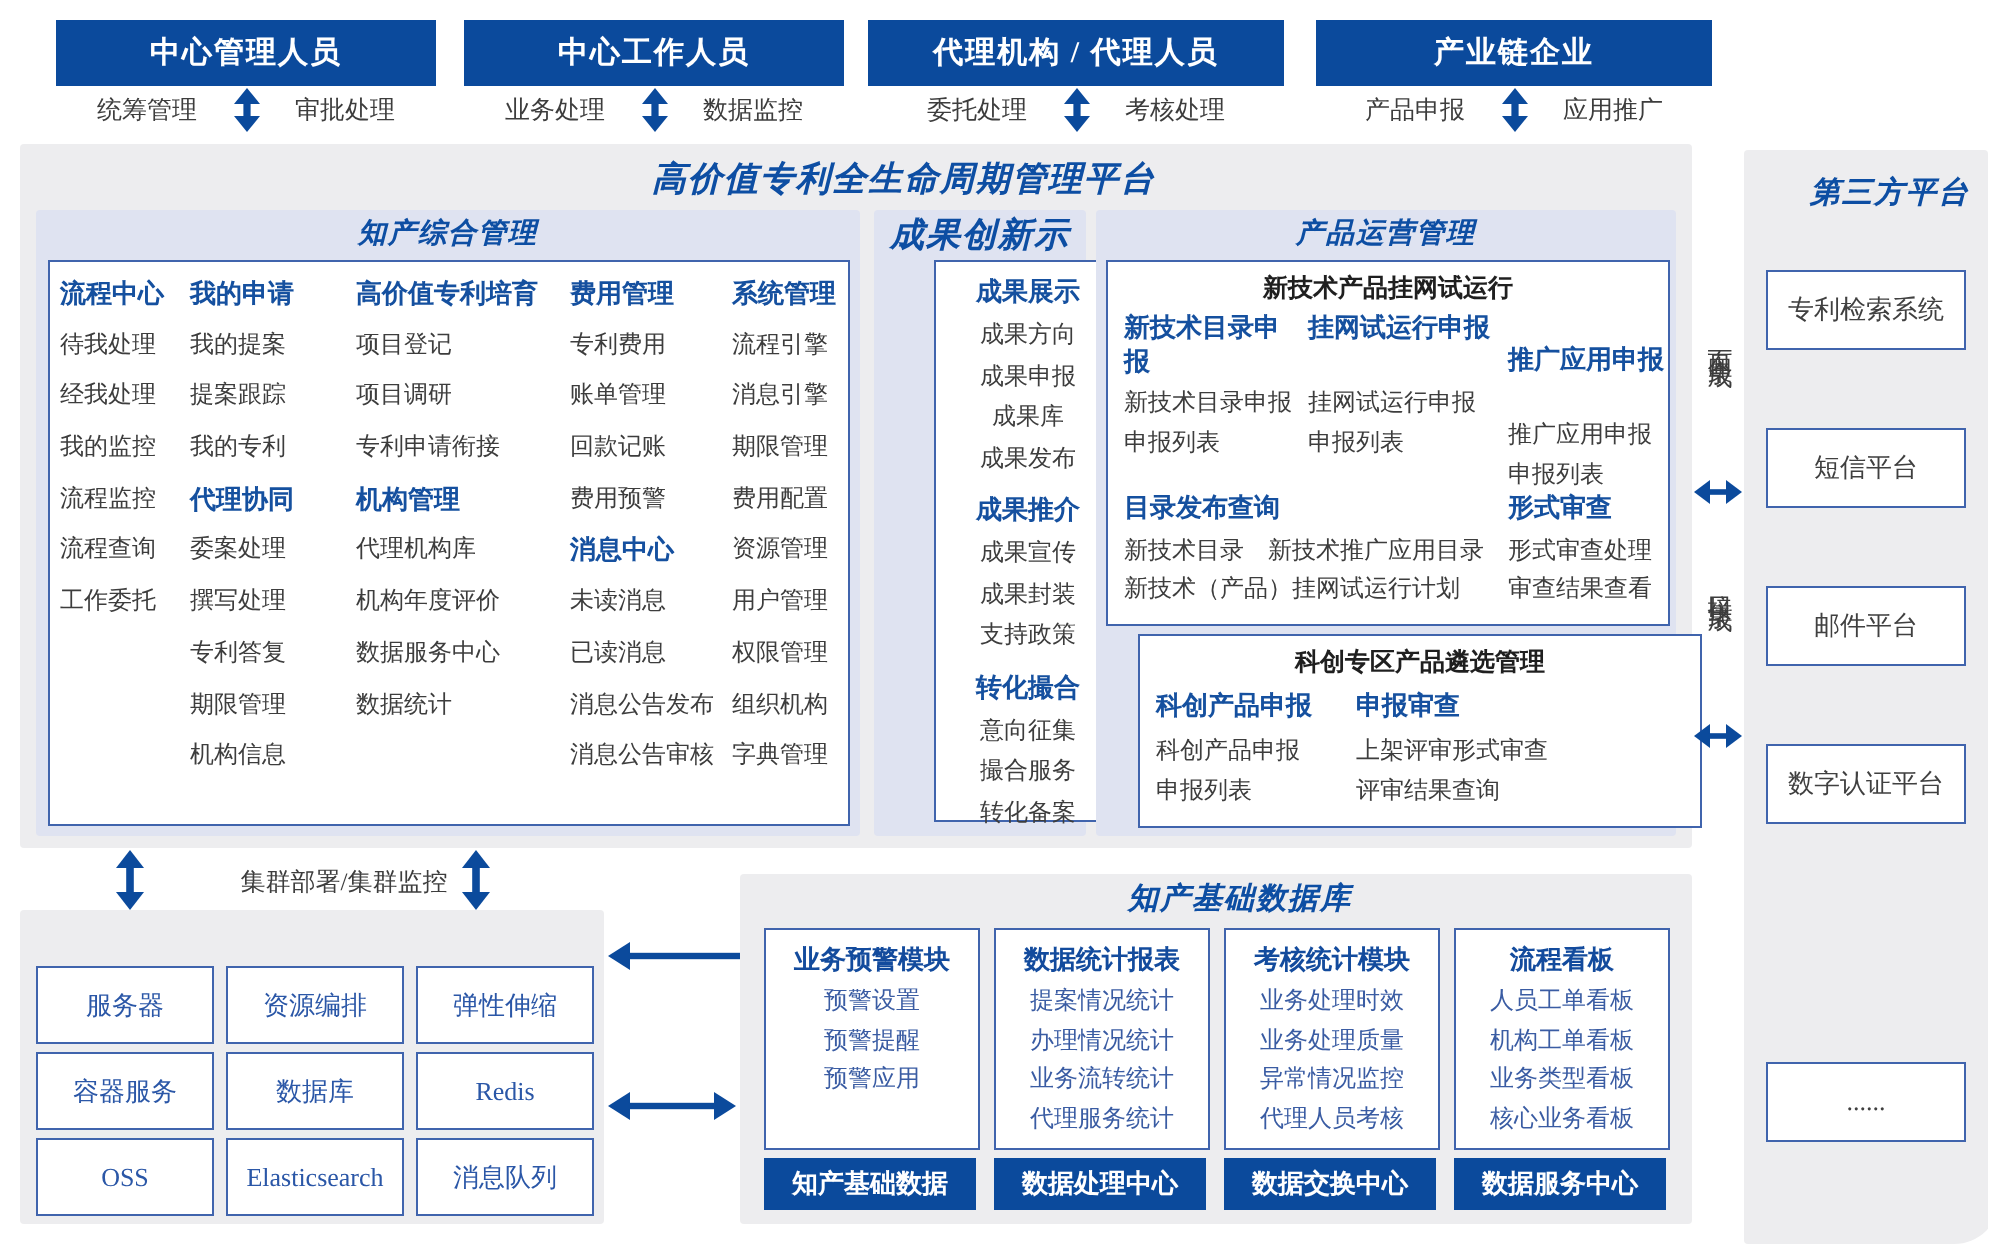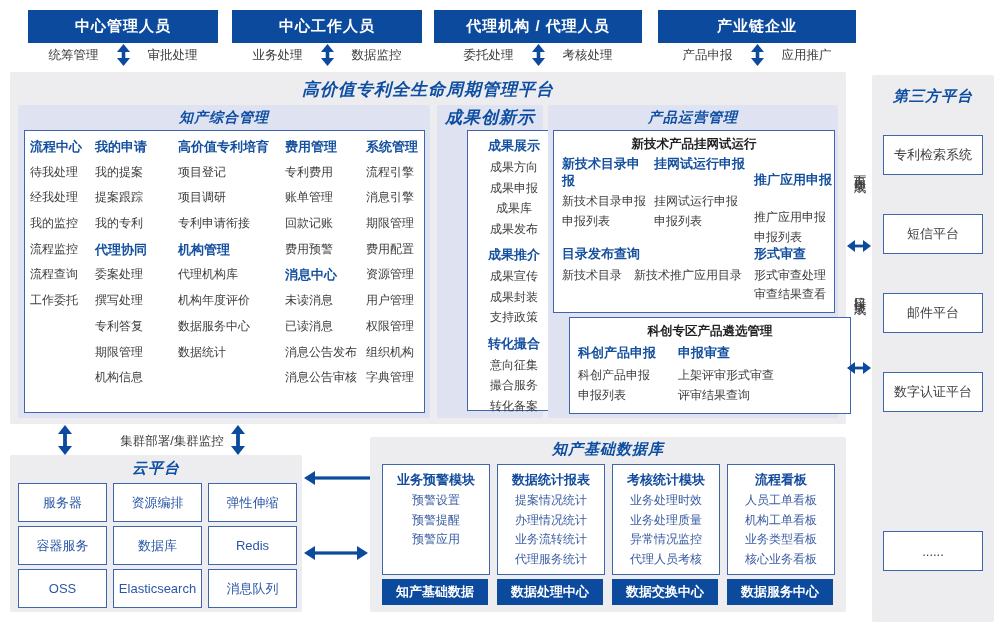--- a/index.html
+++ b/index.html
@@ -1,24 +1,24 @@
 <!DOCTYPE html>
 <html><head>
 <meta charset="utf-8">
 <style>
   html,body{margin:0;padding:0;background:#fff;}
   .stage{position:relative;width:1000px;height:622px;background:#ffffff;
-         font-family:Liberation Sans, sans-serif;overflow:hidden;}
+         font-family:Liberation Serif, serif;overflow:hidden;border-radius:23px;}
   .abs{position:absolute;}
   .hdr{background:#0b4a9c;color:#fff;font-weight:bold;font-size:15px;
        display:flex;align-items:center;justify-content:center;height:33px;letter-spacing:1px;}
   .subrow{display:flex;align-items:center;justify-content:center;gap:18px;height:24px;
           font-size:12.5px;color:#3d3d3d;}
   .panel{background:#ededef;border-radius:2px;}
-  .ptitle{font-style:italic;font-weight:bold;color:#0d4ea3;text-align:center;font-size:17px;letter-spacing:1px;}
+  .ptitle{font-style:italic;font-weight:bold;color:#0d4ea3;text-align:center;font-size:17px;letter-spacing:1px;padding-left:24px;}
   .sec{background:#dfe3f1;border-radius:2px;}
   .sec-title{height:25px;line-height:25px;text-align:center;font-weight:bold;font-style:italic;
              font-size:14px;color:#0d4ea3;letter-spacing:1px;}
   .wbox{background:#fff;border:1px solid #4064ad;}
   .menu-col{position:absolute;top:3px;}
   .mh{height:25.7px;line-height:25.7px;font-weight:bold;font-size:13px;color:#15509f;white-space:nowrap;}
   .mi{height:25.7px;line-height:25.7px;font-size:12px;color:#3d3d3d;white-space:nowrap;}
   .ih{height:23px;line-height:23px;font-weight:bold;font-size:13px;color:#15509f;text-align:center;}
   .ii{height:20.5px;line-height:20.5px;font-size:12px;color:#3d3d3d;text-align:center;}
   .pa-title{text-align:center;font-weight:bold;font-size:12.5px;color:#1f1f1f;}
@@ -195,20 +195,21 @@
       <div class="ph ph36">推广应用申报</div>
       <div class="pi">推广应用申报</div>
       <div class="pi">申报列表</div>
     </div>
     <div class="abs" style="left:8px;top:114px;width:186px;">
       <div class="ph" style="height:21px;">目录发布查询</div>
       <div style="display:flex;gap:12px;">
         <span class="pi" style="height:19px;line-height:19px;">新技术目录</span>
         <span class="pi" style="height:19px;line-height:19px;">新技术推广应用目录</span>
       </div>
+      <div class="pi" style="height:19px;line-height:19px;">新技术（产品）挂网试运行计划</div>
     </div>
     <div class="abs" style="left:200px;top:114px;width:78px;">
       <div class="ph" style="height:21px;">形式审查</div>
       <div class="pi" style="height:19px;line-height:19px;">形式审查处理</div>
       <div class="pi" style="height:19px;line-height:19px;">审查结果查看</div>
     </div>
   </div>
   <div class="abs wbox" style="left:553px;top:317px;width:280px;height:95px;margin-left:16px;">
     <div class="abs pa-title" style="left:0;top:5px;width:100%;">科创专区产品遴选管理</div>
     <div class="abs" style="left:8px;top:26px;width:100px;">
@@ -251,21 +252,20 @@
       <polygon points="7,30 0,21 14,21"></polygon>
     </svg>
   <div class="abs cluster-label" style="left:92px;top:433px;width:160px;">集群部署/集群监控</div>
   <svg class="arrow abs" style="left:231px;top:425px;" width="14" height="30" viewBox="0 0 14 30">
       <polygon points="7,0 0,9 14,9"></polygon>
       <rect x="5.1" y="8" width="3.8" height="14"></rect>
       <polygon points="7,30 0,21 14,21"></polygon>
     </svg>
 
   <div class="abs panel" style="left:10px;top:455px;width:292px;height:157px;">
-    <div class="ptitle" style="font-size:15px;margin-top:4px;">云平台</div>
     <div class="cloud-box abs" style="left:8px;top:28px;width:87px;height:37px;">服务器</div>
     <div class="cloud-box abs" style="left:103px;top:28px;width:87px;height:37px;">资源编排</div>
     <div class="cloud-box abs" style="left:198px;top:28px;width:87px;height:37px;">弹性伸缩</div>
     <div class="cloud-box abs" style="left:8px;top:71px;width:87px;height:37px;">容器服务</div>
     <div class="cloud-box abs" style="left:103px;top:71px;width:87px;height:37px;">数据库</div>
     <div class="cloud-box abs" style="left:198px;top:71px;width:87px;height:37px;">Redis</div>
     <div class="cloud-box abs" style="left:8px;top:114px;width:87px;height:37px;">OSS</div>
     <div class="cloud-box abs" style="left:103px;top:114px;width:87px;height:37px;">Elasticsearch</div>
     <div class="cloud-box abs" style="left:198px;top:114px;width:87px;height:37px;">消息队列</div>
   </div>

